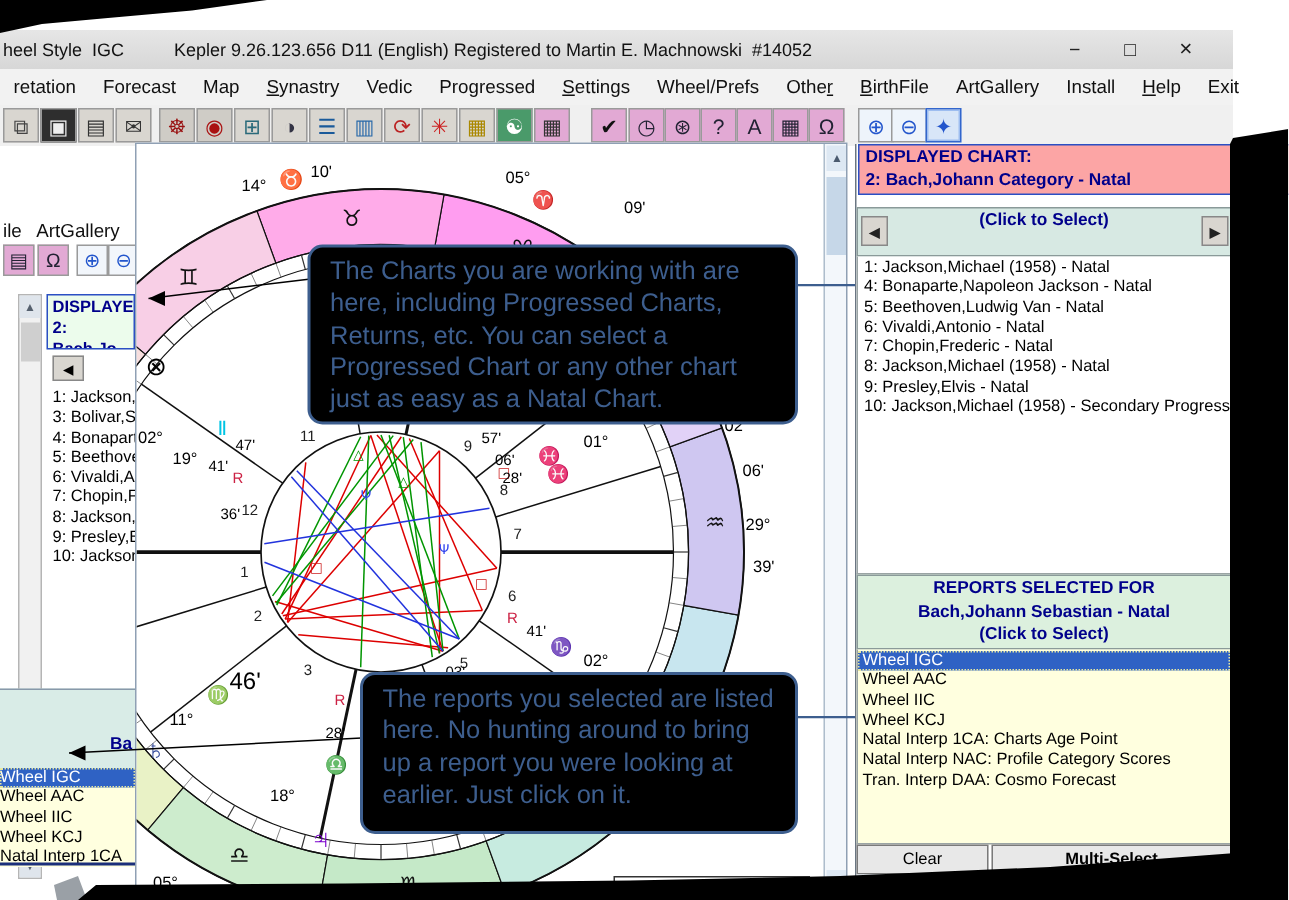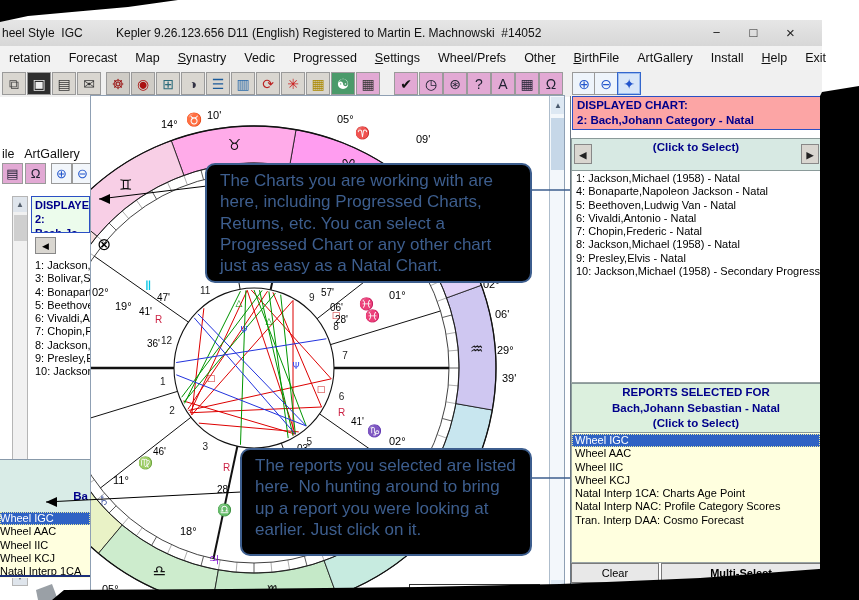--- a/index.html
+++ b/index.html
@@ -405,21 +405,21 @@
         <span style="left: 392px; top: 182px; color: rgb(0, 0, 0); font-size: 11px;">02°</span>
         <span style="left: 404px; top: 212px; color: rgb(0, 0, 0); font-size: 11px;">06'</span>
         <span style="left: 406px; top: 248px; color: rgb(0, 0, 0); font-size: 11px; text-align: right;">29°</span>
         <span style="left: 411px; top: 276px; color: rgb(0, 0, 0); font-size: 11px;">39'</span>
         <span style="left: 247px; top: 311px; color: rgb(204, 34, 68); font-size: 10px;">R</span>
         <span style="left: 260px; top: 320px; color: rgb(0, 0, 0); font-size: 10px;">41'</span>
         <span style="left: 276px; top: 328px; color: rgb(176, 144, 0); font-size: 12px;">♑</span>
         <span style="left: 206px; top: 347px; color: rgb(0, 0, 0); font-size: 10px;">03'</span>
         <span style="left: 298px; top: 339px; color: rgb(0, 0, 0); font-size: 11px;">02°</span>
         <span style="left: 47px; top: 360px; color: rgb(122, 122, 0); font-size: 12px;">♍</span>
-        <span style="left: 62px; top: 350px; color: rgb(0, 0, 0); font-size: 10px;">46'</span>
+        <span style="left: 62px; top: 350px; color: rgb(0, 0, 0); font-size: 16px;">46'</span>
         <span style="left: 22px; top: 378px; color: rgb(0, 0, 0); font-size: 11px;">11°</span>
         <span style="left: 6px; top: 394px; color: rgb(51, 74, 154); font-size: 18px;">♄</span>
         <span style="left: 132px; top: 366px; color: rgb(204, 34, 68); font-size: 10px;">R</span>
         <span style="left: 126px; top: 388px; color: rgb(0, 0, 0); font-size: 10px;">28'</span>
         <span style="left: 126px; top: 407px; color: rgb(0, 196, 228); font-size: 12px;">♎</span>
         <span style="left: 89px; top: 429px; color: rgb(0, 0, 0); font-size: 11px;">18°</span>
         <span style="left: 116px; top: 453px; color: rgb(122, 0, 204); font-size: 18px;">♃</span>
         <span style="left: 11px; top: 487px; color: rgb(0, 0, 0); font-size: 11px;">05°</span>
       </div>
     <div id="wheel-vscroll">

